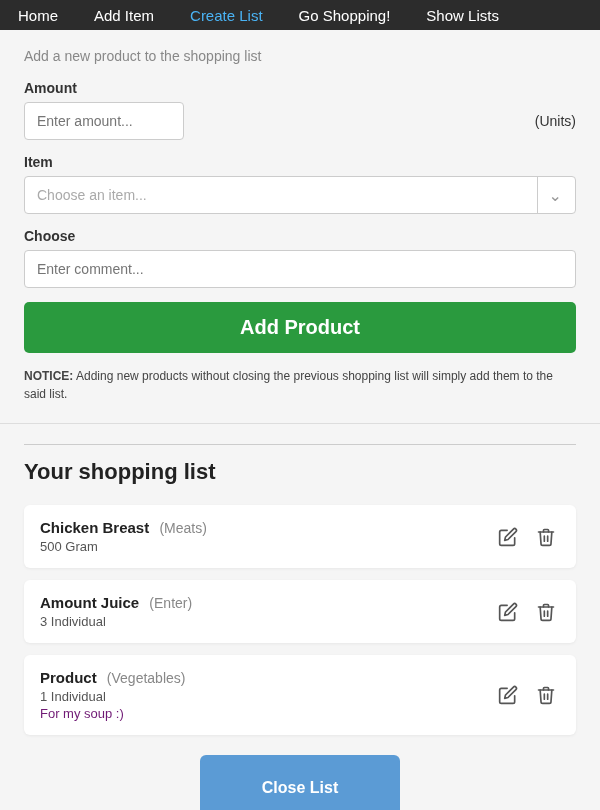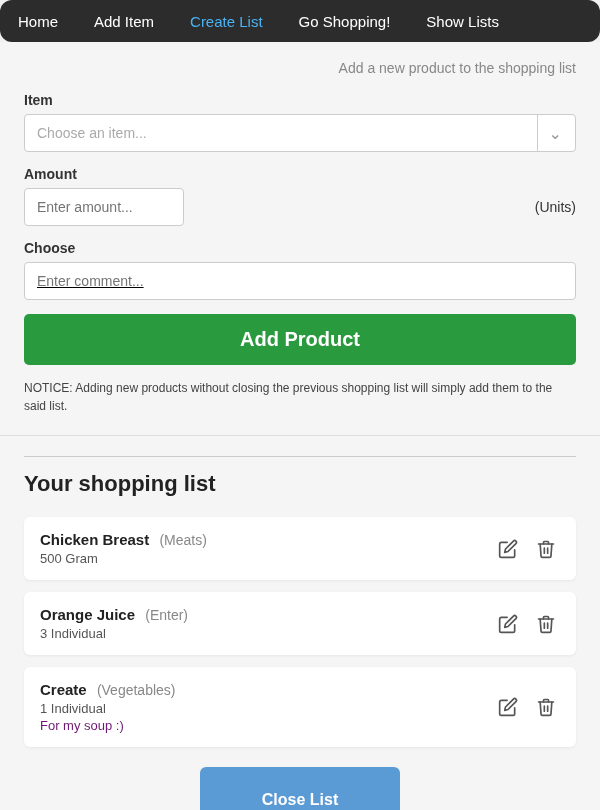--- a/index.html
+++ b/index.html
@@ -8,22 +8,21 @@
       background: #f0f0f0;
       width: 600px;
       min-height: 810px;
     }
 
     
     nav {
       background: #2c2c2c;
       display: flex;
       align-items: center;
-      height: 42px;
-      border-radius: 12px;
+      height: 30px;
     }
     nav a {
       color: #fff;
       text-decoration: none;
       padding: 0 18px;
       font-size: 15px;
       height: 100%;
       display: flex;
       align-items: center;
     }
@@ -31,21 +30,21 @@
       color: #4ab3f4;
     }
 
     
     .form-section {
       background: #f5f5f5;
       padding: 18px 24px 20px 24px;
       border-bottom: 1px solid #ddd;
     }
     .form-section .subtitle {
-      text-align: right;
+      text-align: left;
       color: #888;
       font-size: 14px;
       margin-bottom: 16px;
     }
 
     .form-group {
       margin-bottom: 14px;
     }
     .form-group label {
       display: block;
@@ -109,21 +108,20 @@
     }
 
     
     .comment-input {
       width: 100%;
       padding: 10px 12px;
       border: 1px solid #ccc;
       border-radius: 4px;
       font-size: 14px;
       background: #fff;
-      text-decoration: underline;
     }
 
     
     .add-product-btn {
       display: block;
       width: 100%;
       padding: 14px;
       background: #2a9a3e;
       color: #fff;
       font-size: 20px;
@@ -133,21 +131,21 @@
       cursor: pointer;
       margin-bottom: 14px;
     }
 
     .notice {
       font-size: 12px;
       color: #444;
       line-height: 1.5;
     }
     .notice strong {
-      font-weight: normal;
+      font-weight: bold;
     }
 
     
     .list-section {
       background: #f5f5f5;
       padding: 20px 24px 30px;
     }
     .list-title {
       text-align: left;
       font-size: 22px;
@@ -238,39 +236,39 @@
   <a href="#">Add Item</a>
   <a href="#" class="active">Create List</a>
   <a href="#">Go Shopping!</a>
   <a href="#">Show Lists</a>
 </nav>
 
 <div class="form-section">
   <p class="subtitle">Add a new product to the shopping list</p>
 
   <div class="form-group">
+    <label>Amount</label>
+    <div class="amount-row">
+      <input type="text" class="" placeholder="Enter amount..." style="">
+      <span class="units-label">(Units)</span>
+    </div>
+  </div>
+
+  <div class="form-group">
     <label>Item</label>
     <div class="dropdown-wrapper">
       <select>
         <option value="">Choose an item...</option>
       </select>
       <div class="dropdown-divider"></div>
       <span class="dropdown-arrow">⌄</span>
     </div>
   </div>
 
   <div class="form-group">
-    <label>Amount</label>
-    <div class="amount-row">
-      <input type="text" class="" placeholder="Enter amount..." style="">
-      <span class="units-label">(Units)</span>
-    </div>
-  </div>
-
-  <div class="form-group">
     <label>Choose</label>
     <input type="text" class="comment-input" placeholder="Enter comment..." style="">
   </div>
 
   <button class="add-product-btn">Add Product</button>
 
   <p class="notice">
     <strong>NOTICE:</strong>
     <span> Adding new products without closing the previous shopping list will simply add them to the said list.</span>
   </p>
@@ -302,21 +300,21 @@
           <path d="M10 11v6M14 11v6"></path>
           <path d="M9 6V4a1 1 0 0 1 1-1h4a1 1 0 0 1 1 1v2"></path>
         </svg>
       </button>
     </div>
   </div>
 
   <div class="list-item">
     <div class="list-item-info">
       <div class="list-item-name">
-        <span>Orange Juice</span>
+        <span>Amount Juice</span>
         <span class="list-item-category">(Enter)</span>
       </div>
       <div class="list-item-amount">3 Individual</div>
     </div>
     <div class="list-item-actions">
       <button class="action-btn">
         <svg width="20" height="20" viewBox="0 0 24 24" fill="none" stroke="#555" stroke-width="2" stroke-linecap="round" stroke-linejoin="round">
           <path d="M11 4H4a2 2 0 0 0-2 2v14a2 2 0 0 0 2 2h14a2 2 0 0 0 2-2v-7"></path>
           <path d="M18.5 2.5a2.121 2.121 0 0 1 3 3L12 15l-4 1 1-4 9.5-9.5z"></path>
         </svg>
@@ -328,21 +326,21 @@
           <path d="M10 11v6M14 11v6"></path>
           <path d="M9 6V4a1 1 0 0 1 1-1h4a1 1 0 0 1 1 1v2"></path>
         </svg>
       </button>
     </div>
   </div>
 
   <div class="list-item">
     <div class="list-item-info">
       <div class="list-item-name">
-        <span>Create</span>
+        <span>Product</span>
         <span class="list-item-category">(Vegetables)</span>
       </div>
       <div class="list-item-amount">1 Individual</div>
       <div class="list-item-comment">For my soup :)</div>
     </div>
     <div class="list-item-actions">
       <button class="action-btn">
         <svg width="20" height="20" viewBox="0 0 24 24" fill="none" stroke="#555" stroke-width="2" stroke-linecap="round" stroke-linejoin="round">
           <path d="M11 4H4a2 2 0 0 0-2 2v14a2 2 0 0 0 2 2h14a2 2 0 0 0 2-2v-7"></path>
           <path d="M18.5 2.5a2.121 2.121 0 0 1 3 3L12 15l-4 1 1-4 9.5-9.5z"></path>

